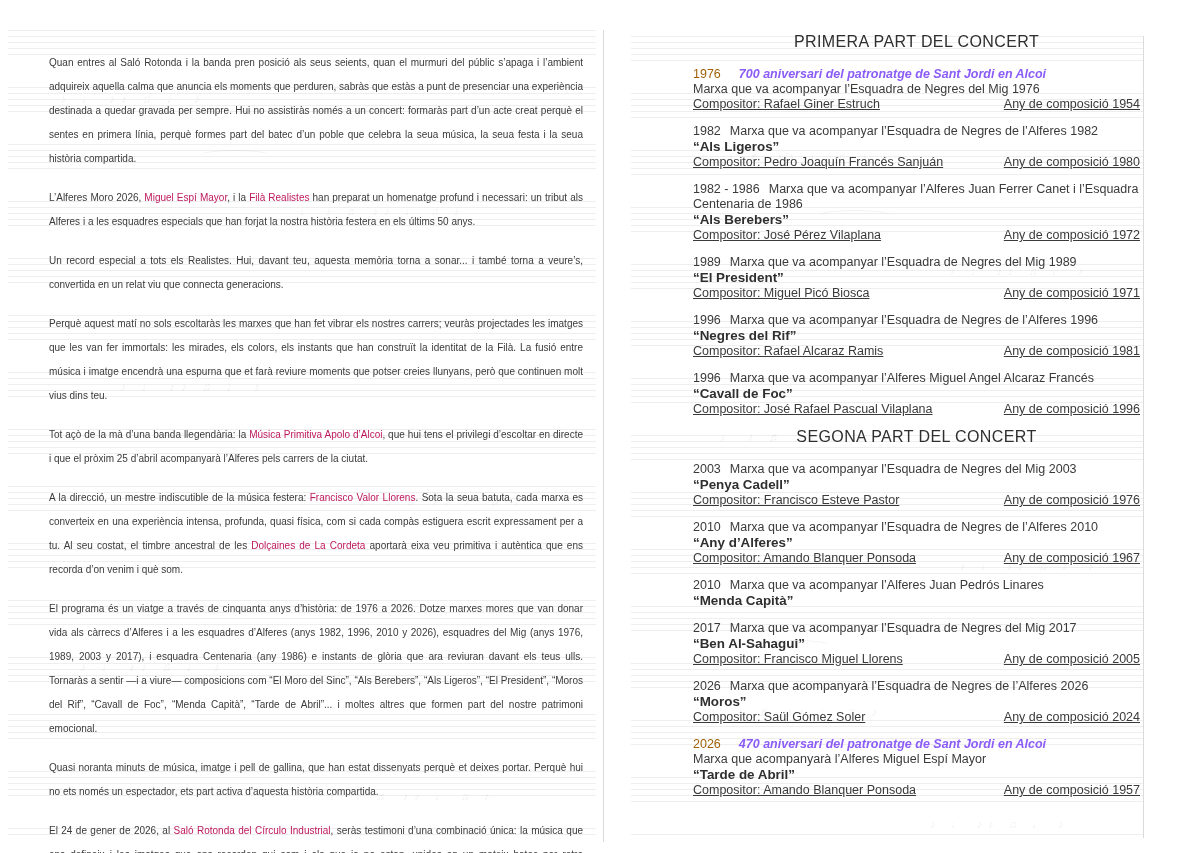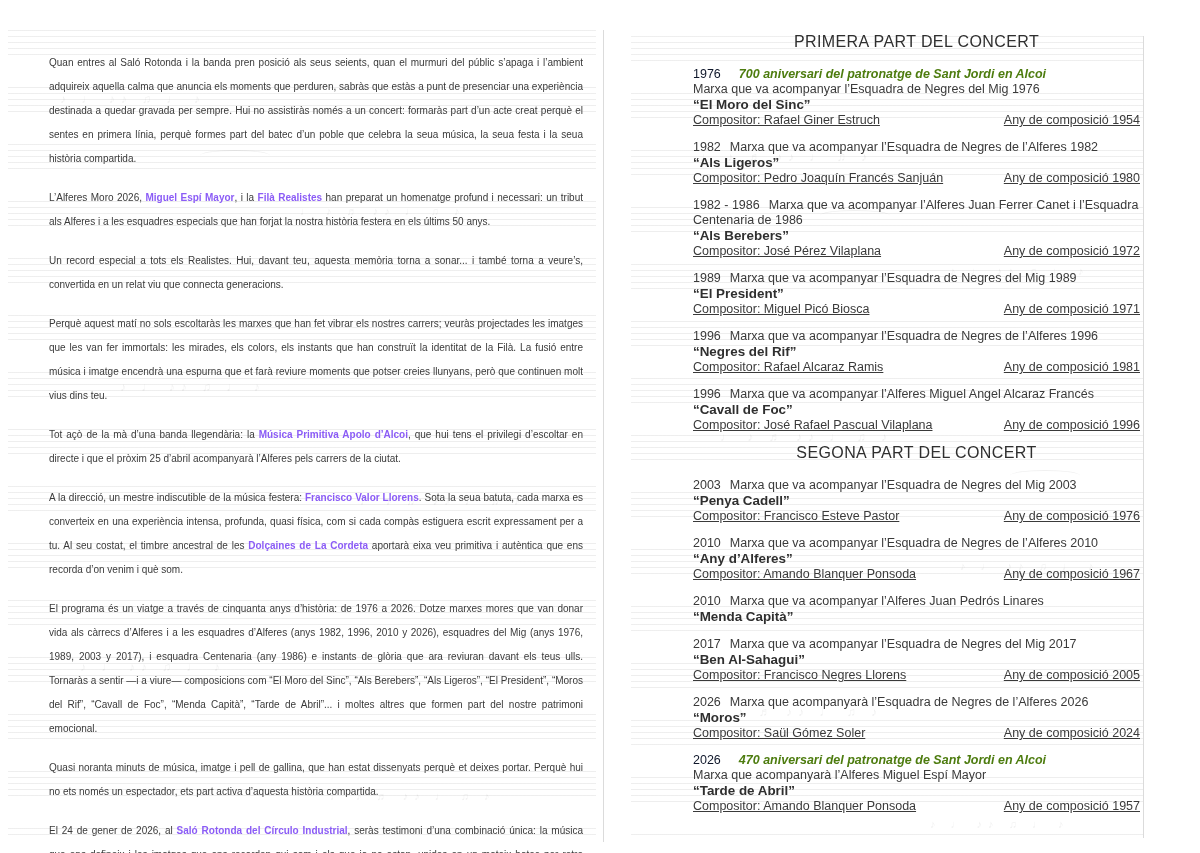--- a/index.html
+++ b/index.html
@@ -30,36 +30,36 @@
   .mn::before{content:"♪ ♩ ♪♪ ♫ ♩ ♪";}
   .mn.alt::before{content:"♩ ♪ ♬ ♪♪ ♩ ♫ ♪";}
   .slur{position:absolute;width:70px;height:10px;border-top:1.5px solid rgba(40,40,40,0.07);border-radius:50% 50% 0 0;pointer-events:none;}
 
   
   .left-text{
     position:absolute;left:49px;top:51px;width:534px;
     font-size:10px;line-height:24px;text-align:justify;
   }
   .left-text p{margin:0 0 15px 0;}
-  .left-text b{font-weight:bold;color:#8b5cf6;}
+  .left-text b{font-weight:normal;color:#be185d;}
   .closing{margin:0;}
   .closing .line{display:block;margin-top:32px;}
   .closing .bold{font-weight:bold;color:#333;}
 
   
   .right-content{position:absolute;left:693px;top:34px;width:447px;font-size:12.5px;line-height:15px;}
   .section-title{
     text-align:center;font-size:16px;font-weight:normal;color:#2f2f2f;
     margin:0 0 18px 0;letter-spacing:0.4px;
   }
   .section-title.second{margin-top:10px;}
   .entry{margin-bottom:12px;}
   .entry .year{margin-right:9px;}
-  .entry .year.red{color:#0f172a;margin-right:18px;}
-  .entry .special{font-weight:bold;font-style:italic;color:#4d7c0f;}
+  .entry .year.red{color:#a16207;margin-right:18px;}
+  .entry .special{font-weight:bold;font-style:italic;color:#8b5cf6;}
   .entry .march-title{font-weight:bold;font-size:13.4px;line-height:16px;color:#2f2f2f;}
   .entry .comp-row{display:flex;justify-content:space-between;text-decoration:underline;}
 </style>
 </head>
 <body>
 
 <div class="stave-bg stave-left"></div>
 <div class="stave-bg stave-right"></div>
 <div class="gutter-line"></div>
 <div class="right-line"></div>
@@ -97,21 +97,20 @@
   </p>
 </div>
 
 <div class="right-content">
 
   <h2 class="section-title">PRIMERA PART DEL CONCERT</h2>
 
   <div class="entry">
     <div class="entry-line"><span class="year red">1976</span><span class="special">700 aniversari del patronatge de Sant Jordi en Alcoi</span></div>
     <div class="entry-line">Marxa que va acompanyar l’Esquadra de Negres del Mig 1976</div>
-    <div class="march-title">“El Moro del Sinc”</div>
     <div class="comp-row">
         <span>Compositor: Rafael Giner Estruch</span>
         <span>Any de composició 1954</span>
       </div>
   </div>
 
   <div class="entry">
     <div class="entry-line"><span class="year">1982</span><span>Marxa que va acompanyar l’Esquadra de Negres de l’Alferes 1982</span></div>
     <div class="march-title">“Als Ligeros”</div>
     <div class="comp-row">
@@ -178,21 +177,21 @@
 
   <div class="entry">
     <div class="entry-line"><span class="year">2010</span><span>Marxa que va acompanyar l’Alferes Juan Pedrós Linares</span></div>
     <div class="march-title">“Menda Capità”</div>
   </div>
 
   <div class="entry">
     <div class="entry-line"><span class="year">2017</span><span>Marxa que va acompanyar l’Esquadra de Negres del Mig 2017</span></div>
     <div class="march-title">“Ben Al-Sahagui”</div>
     <div class="comp-row">
-        <span>Compositor: Francisco Negres Llorens</span>
+        <span>Compositor: Francisco Miguel Llorens</span>
         <span>Any de composició 2005</span>
       </div>
   </div>
 
   <div class="entry">
     <div class="entry-line"><span class="year">2026</span><span>Marxa que acompanyarà l’Esquadra de Negres de l’Alferes 2026</span></div>
     <div class="march-title">“Moros”</div>
     <div class="comp-row">
         <span>Compositor: Saül Gómez Soler</span>
         <span>Any de composició 2024</span>

